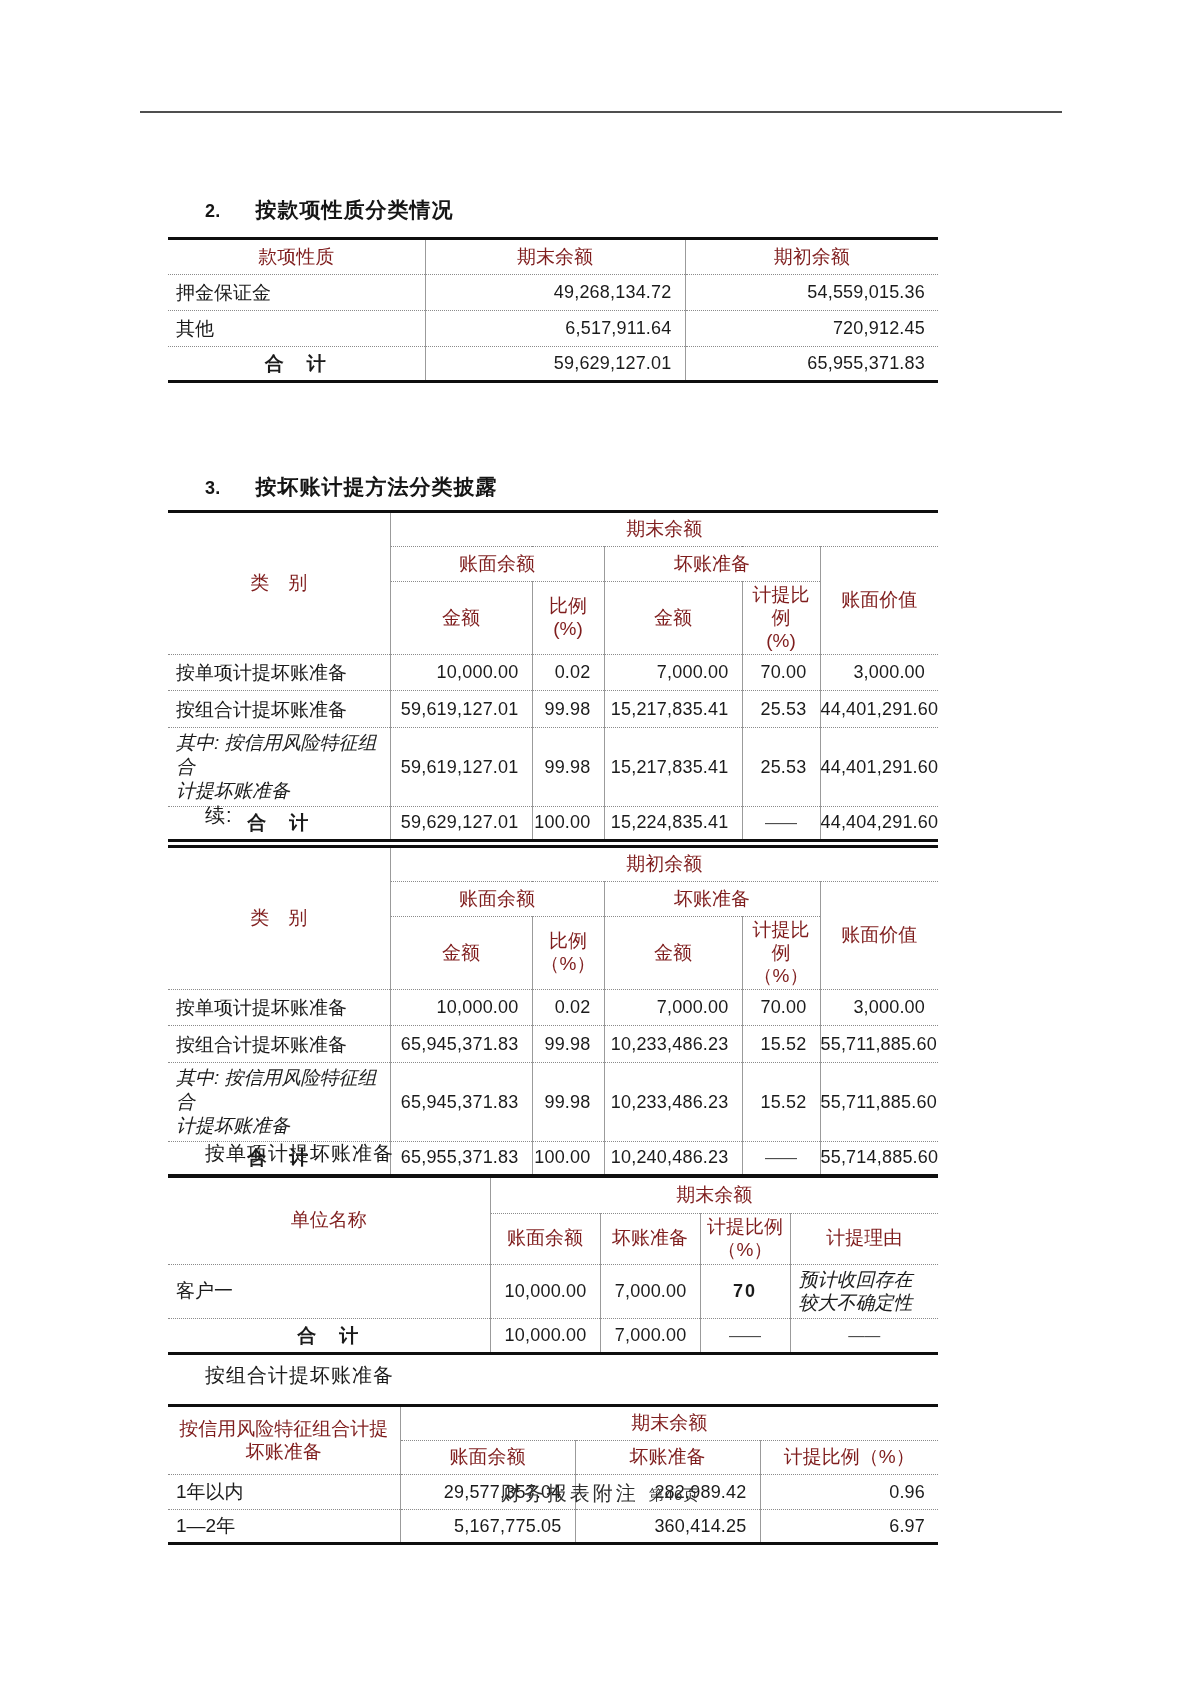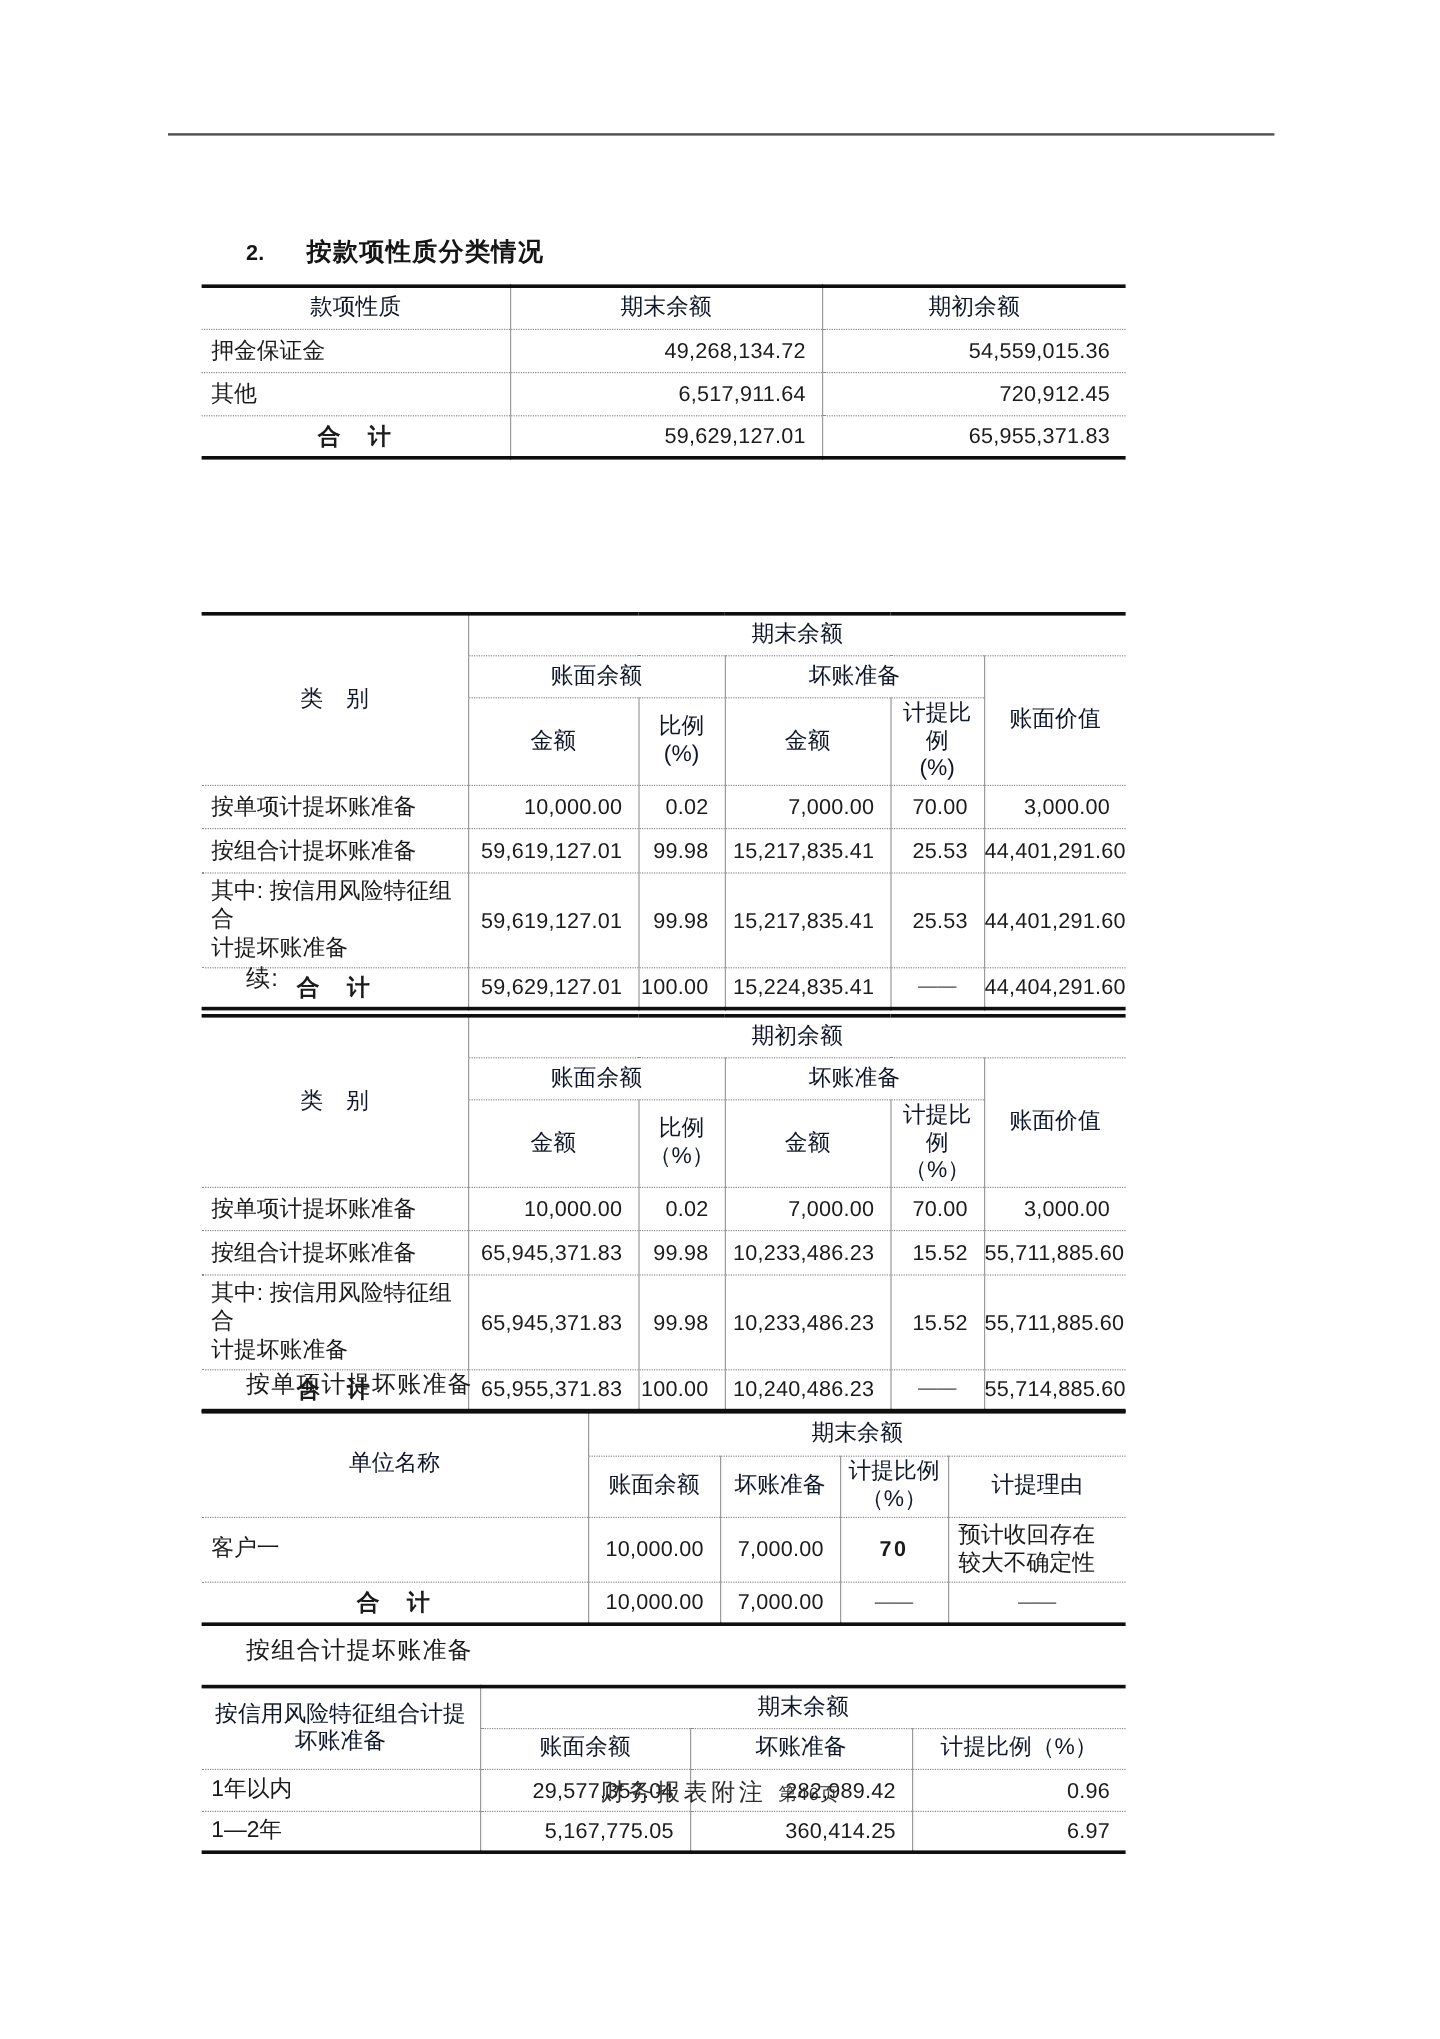--- a/index.html
+++ b/index.html
@@ -34,25 +34,25 @@
     border-collapse: collapse; table-layout: fixed;
     border-top: 3px solid #0f0f0f; border-bottom: 3px solid #0f0f0f;
   }
   table.tbl tr { border-bottom: 1px dotted #8b8b8b; }
   table.tbl tr:last-child { border-bottom: none; }
   table.tbl td { vertical-align: middle; overflow: hidden; }
 
   .vl { border-left: 1px solid #9b9b9b; }
 
   .hdr {
-    text-align: center; font-size: 19px; color: #0f172a;
+    text-align: center; font-size: 19px; color: #7f1d1d;
     white-space: pre-line; line-height: 1.2; padding: 2px 4px;
   }
   .lbl  { text-align: left; font-size: 19px; padding: 3px 6px 3px 8px; line-height: 1.25; }
-  .wrap2 { white-space: pre-line; }
+  .wrap2 { white-space: pre-line; font-style: italic; }
   .num  { text-align: right; font-size: 18px; padding-right: 13px; letter-spacing: 0.2px; }
   .ctr  { text-align: center; font-size: 19px; padding: 2px 4px; letter-spacing: 2px; font-weight: bold; }
   .dash { text-align: center; font-size: 16px; color: #4a4a4a; letter-spacing: 0; padding: 0 2px; }
 
   .footer {
     position: absolute; left: 0; top: 1480px; width: 1200px;
     text-align: center; color: #2e2e2e;
   }
   .footer .f-main { font-size: 20px; letter-spacing: 3px; }
   .footer .f-page { font-size: 15px; margin-left: 10px; letter-spacing: 1px; }
@@ -91,20 +91,23 @@
       <td class="num vl">720,912.45</td>
     </tr>
     <tr style="height:35px">
       <td class="ctr">合　计</td>
       <td class="num vl">59,629,127.01</td>
       <td class="num vl">65,955,371.83</td>
     </tr>
   </tbody>
     </table>
 
+  <div class="sec-heading" style="top:473px">
+    <span class="num">3.</span><span>按坏账计提方法分类披露</span>
+  </div>
 
   <table class="tbl" style="top:510px">
     <colgroup>
         <col style="width:222px">
         <col style="width:142px">
         <col style="width:72px">
         <col style="width:138px">
         <col style="width:78px">
         <col style="width:118px">
       </colgroup>

